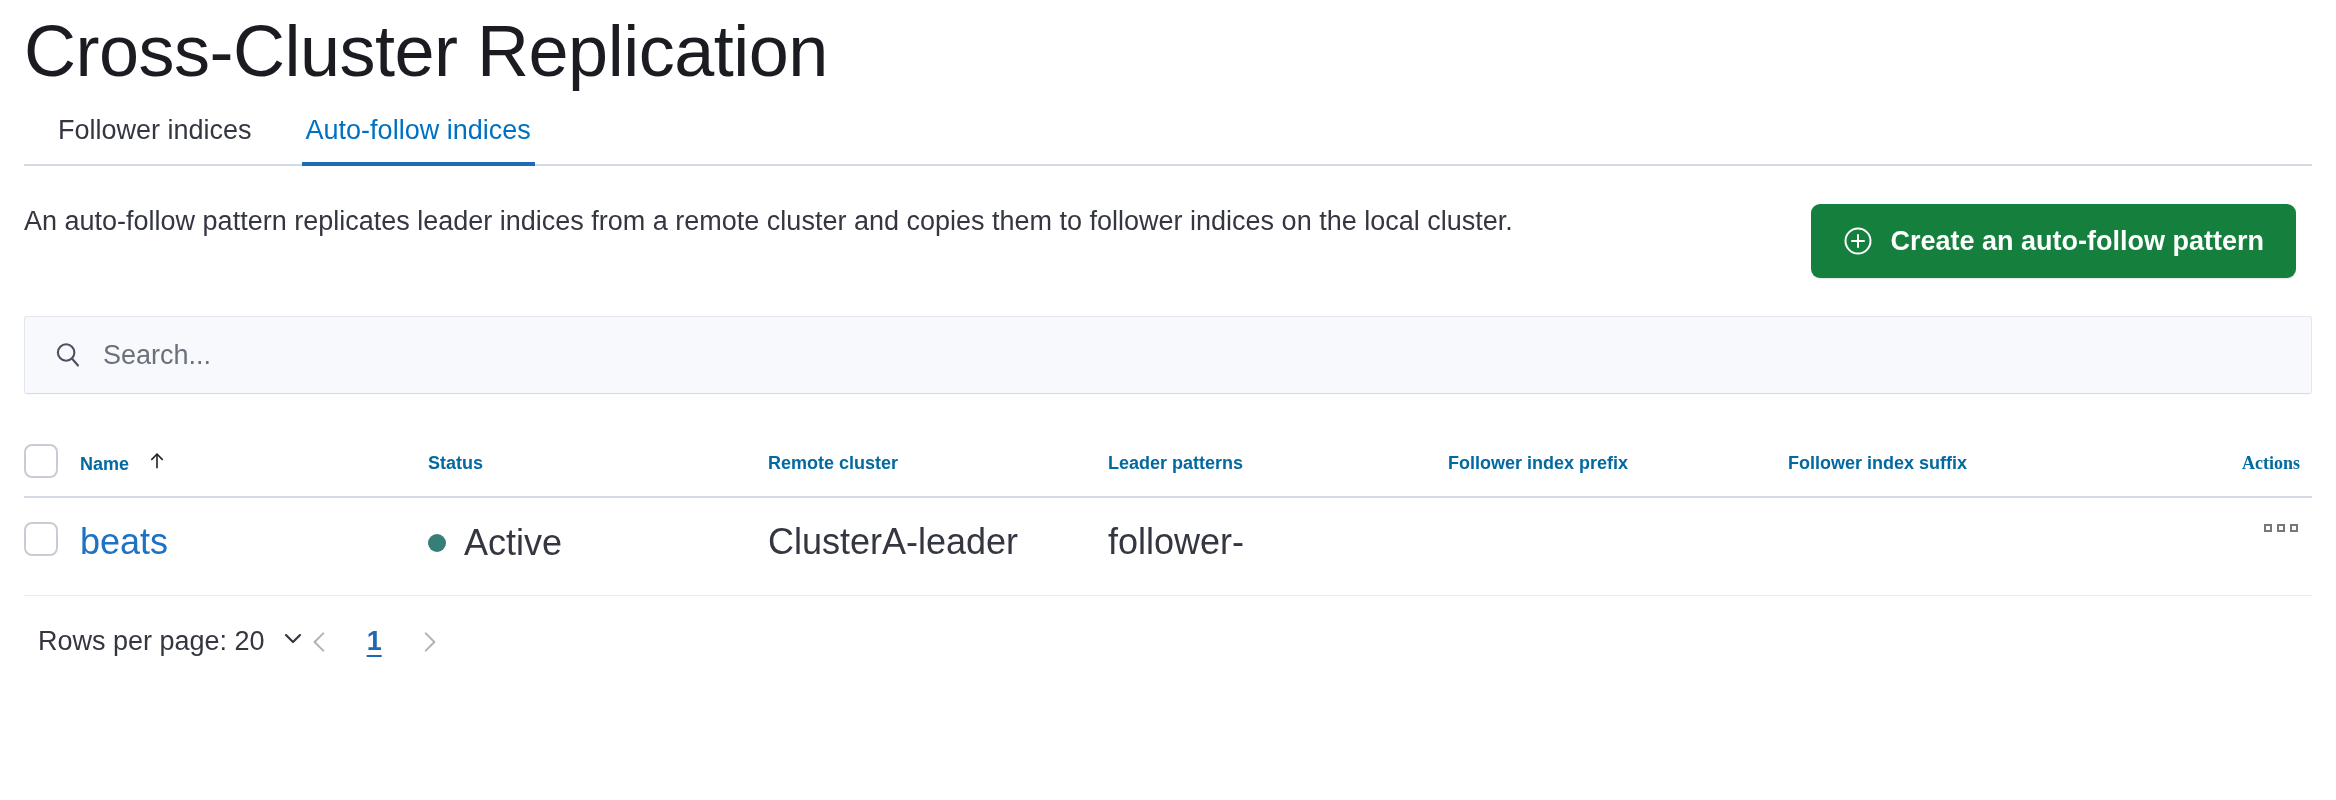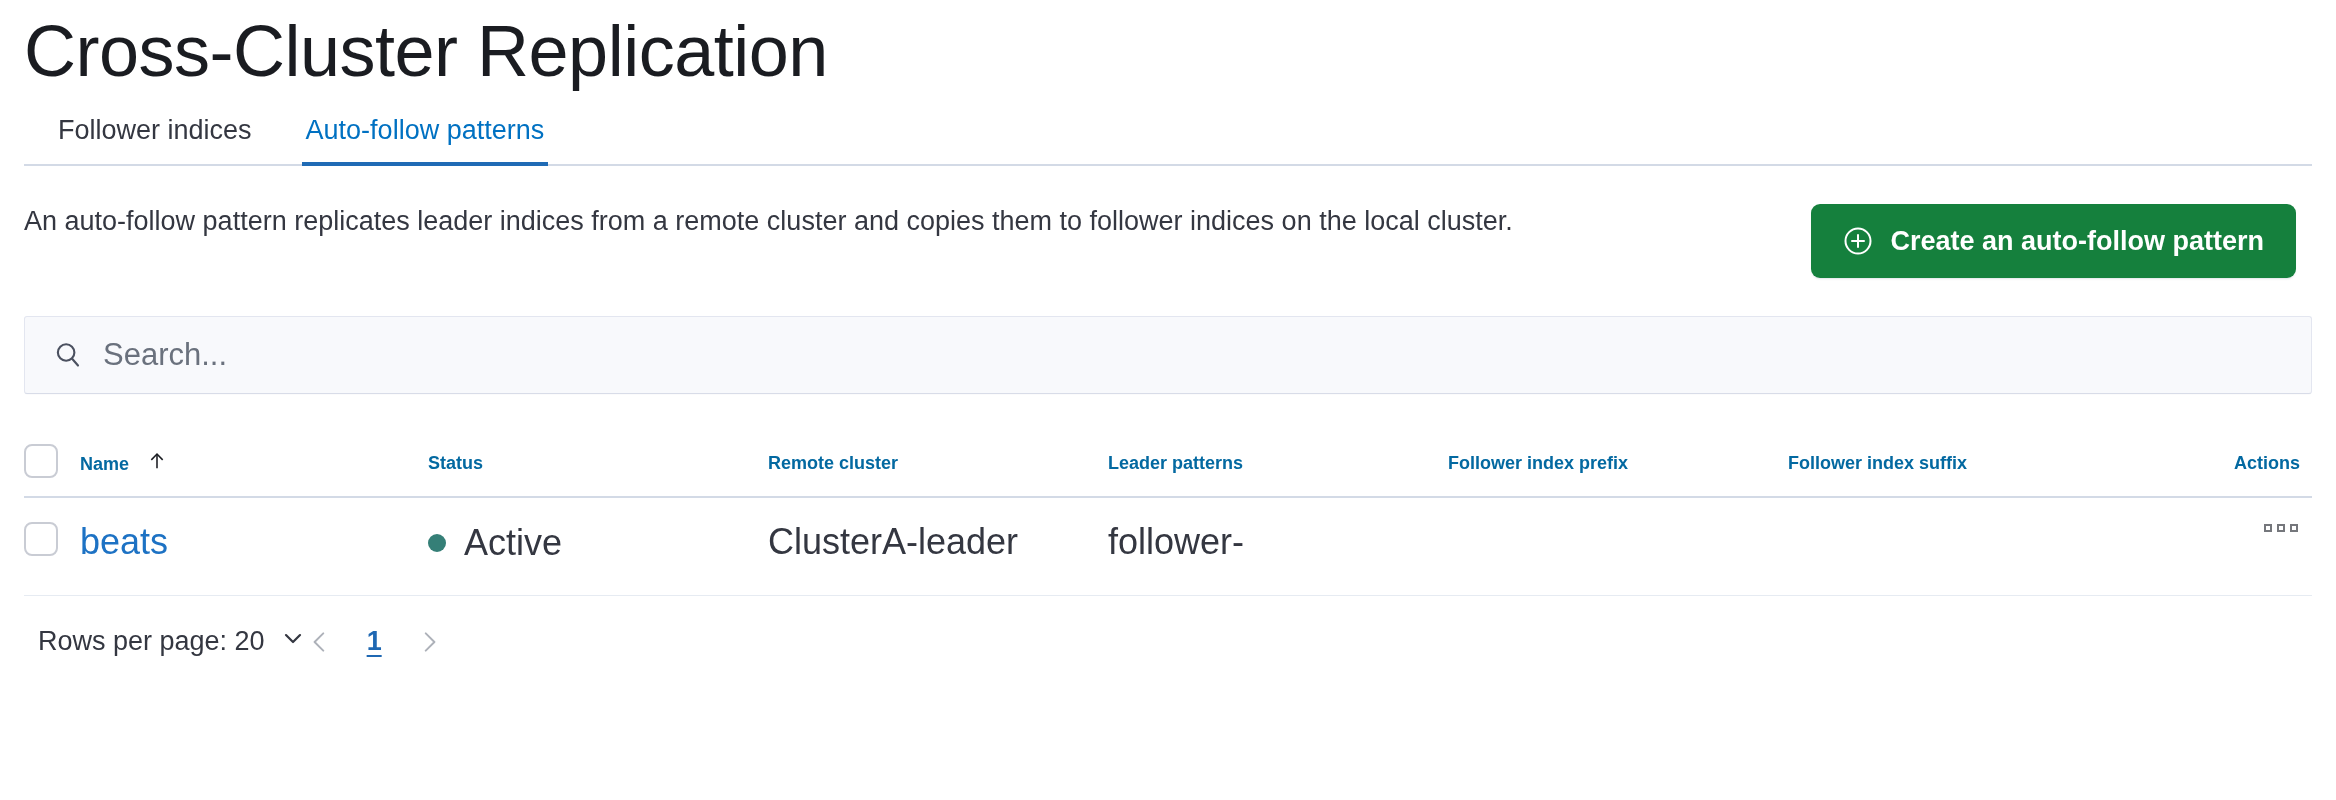--- a/index.html
+++ b/index.html
@@ -125,21 +125,21 @@
     width: 30px;
     height: 30px;
     flex: 0 0 auto;
     margin-right: 20px;
     margin-left: 4px;
   }
   .search-input {
     border: none;
     outline: none;
     background: transparent;
-    font-size: 31px;
+    font-size: 27px;
     font-family: "Liberation Sans", sans-serif;
     color: #343741;
     width: 100%;
     padding: 0;
   }
   .search-input::placeholder { color: #6a717d; opacity: 1; }
 
   
   .table {
     width: 100%;
@@ -161,21 +161,21 @@
     padding-bottom: 20px;
   }
 
   .c-check  { flex: 0 0 56px;  }
   .c-name   { flex: 0 0 348px; }
   .c-status { flex: 0 0 340px; }
   .c-remote { flex: 0 0 340px; }
   .c-leader { flex: 0 0 340px; }
   .c-prefix { flex: 0 0 340px; }
   .c-suffix { flex: 0 0 390px; }
-  .c-actions{ flex: 1 1 auto; text-align: right; padding-right: 12px; }
+  .c-actions{ flex: 1 1 auto; text-align: right; padding-right: 12px; font-family: Liberation Serif, serif; }
 
   .th {
     font-size: 18px;
     font-weight: 700;
     color: #0369a1;
   }
   .td {
     font-size: 36px;
     color: #343741;
     line-height: 1.35;
@@ -273,21 +273,21 @@
 
 <div class="page">
 
   <h1 class="page-title">Cross-Cluster Replication</h1>
 
   <div class="tabs">
     <div class="tab">
       <span>Follower indices</span>
     </div>
     <div class="tab selected">
-      <span>Auto-follow patterns</span>
+      <span>Auto-follow indices</span>
     </div>
   </div>
 
   <div class="intro-row">
     <div class="intro-text">An auto-follow pattern replicates leader indices from a remote cluster and copies them to follower indices on the local cluster.</div>
 
     <button class="create-btn">
       <span class="plus-icon">
         <svg viewBox="0 0 24 24" width="30" height="30" fill="none" stroke="#ffffff" stroke-width="1.6">
           <circle cx="12" cy="12" r="10"></circle>

